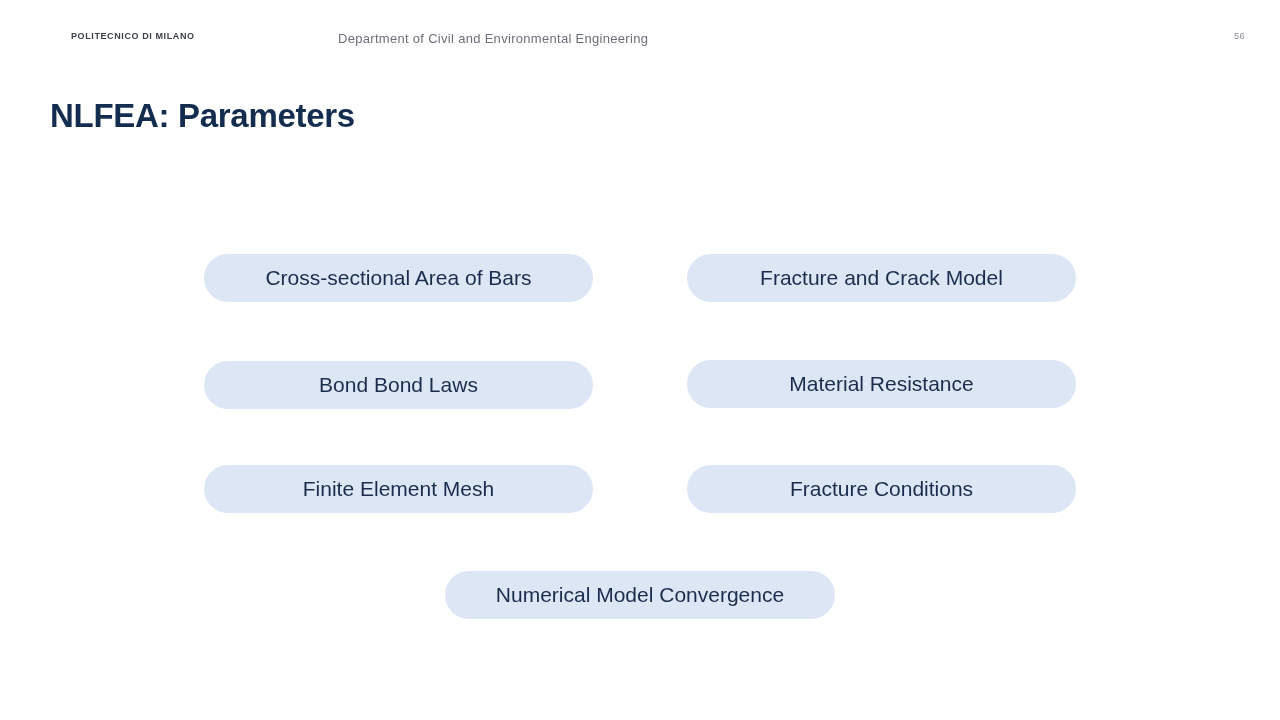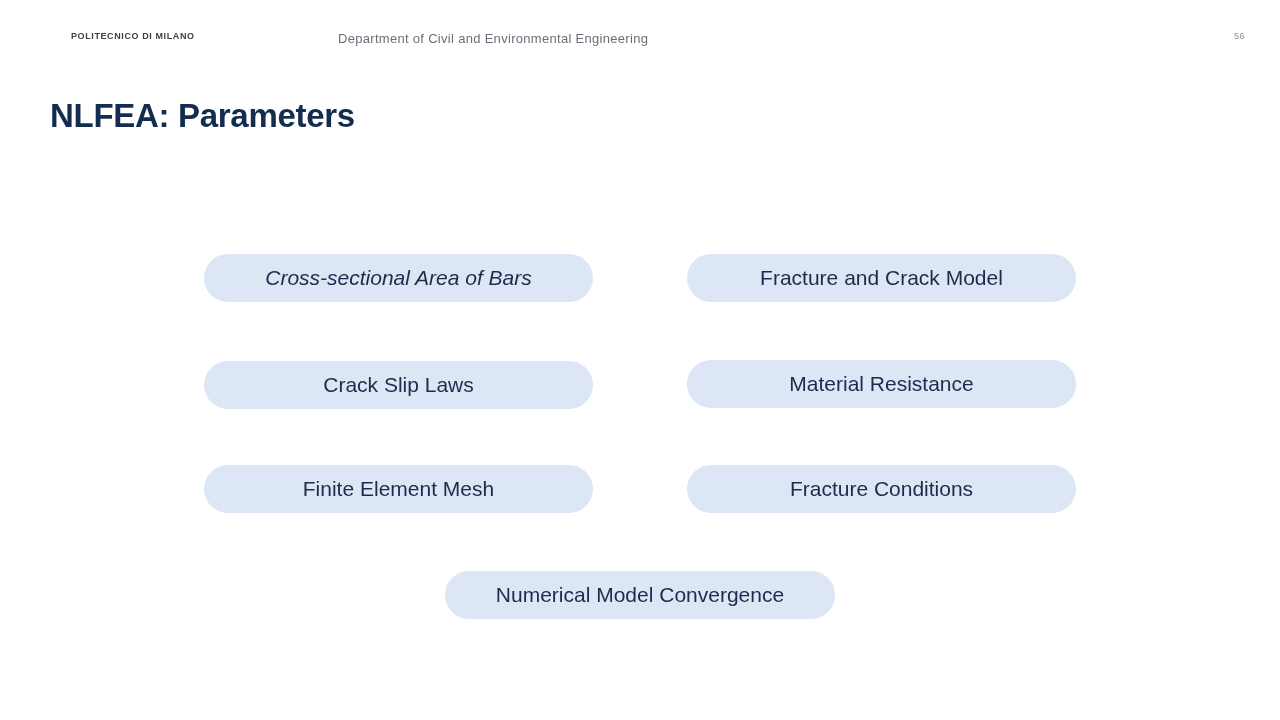--- a/index.html
+++ b/index.html
@@ -38,28 +38,28 @@
 </head>
 <body>
 
 <div class="hdr-left">POLITECNICO DI MILANO</div>
 <div class="hdr-mid">Department of Civil and Environmental Engineering</div>
 <div class="hdr-page">56</div>
 
 <h1 class="title">NLFEA: Parameters</h1>
 
 <div>
-  <div class="pill" style="left:204px; top:254px;font-style:italic;">
+  <div class="pill" style="left:204px; top:254px;">
     <span>Cross-sectional Area of Bars</span>
   </div>
   <div class="pill" style="left:687px; top:254px;">
     <span>Fracture and Crack Model</span>
   </div>
   <div class="pill" style="left:204px; top:361px;">
-    <span>Crack Slip Laws</span>
+    <span>Bond Bond Laws</span>
   </div>
   <div class="pill" style="left:687px; top:360px;">
     <span>Material Resistance</span>
   </div>
   <div class="pill" style="left:204px; top:465px;">
     <span>Finite Element Mesh</span>
   </div>
   <div class="pill" style="left:687px; top:465px;">
     <span>Fracture Conditions</span>
   </div>

